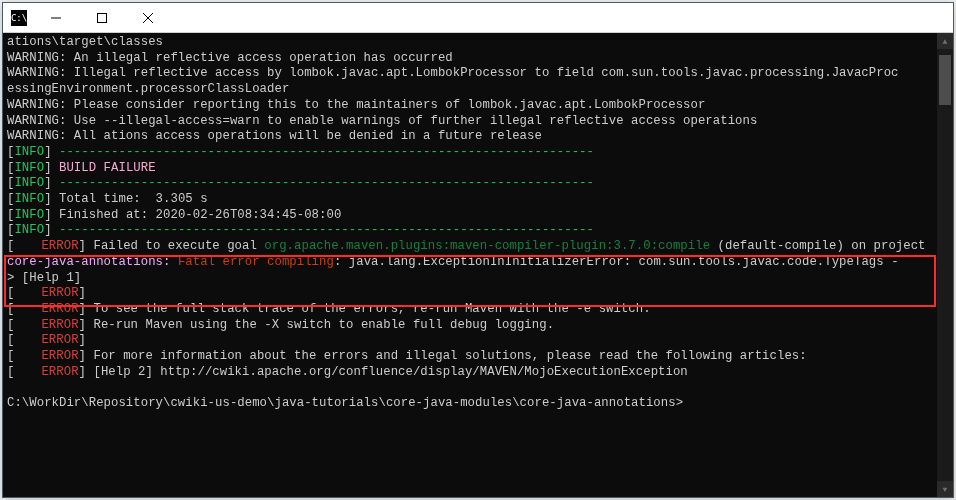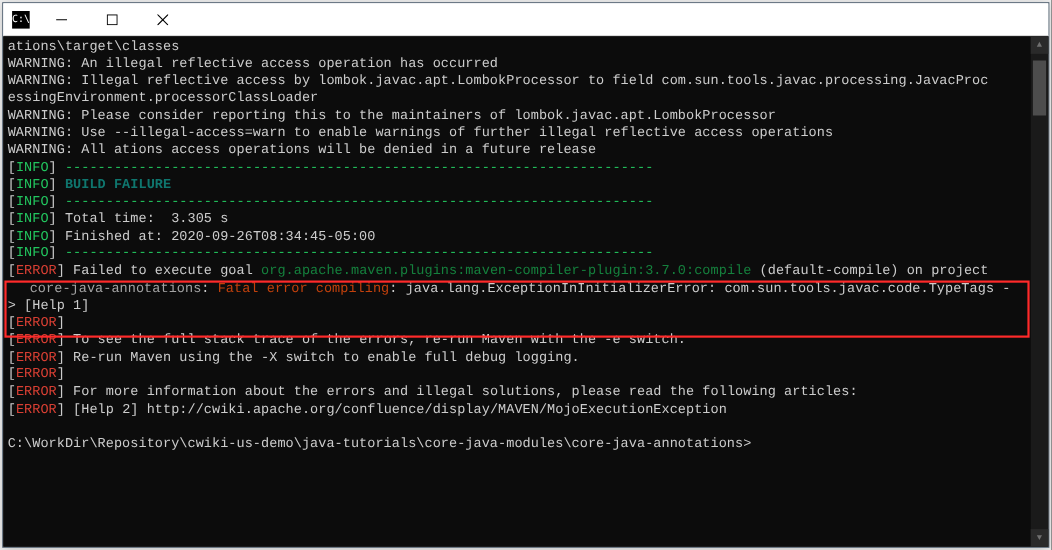--- a/index.html
+++ b/index.html
@@ -101,25 +101,25 @@
   .scroll-down { bottom: 0; }
   .scroll-thumb {
     position: absolute;
     left: 2px; right: 2px;
     top: 22px;
     height: 50px;
     background: #4d4d4d;
     cursor: pointer;
   }
   .c-info   { color: #22c55e; }
-  .c-error  { color: #d83f33; }
-  .c-red    { color: #0f766e; font-weight: bold;}
+  .c-error  { color: #d83f33; margin-left: 27px; }
+  .c-red    { color: #f9a8d4; font-weight: normal;}
   .c-gold   { color: #c2410c; }
   .c-green  { color: #15803d; }
-  .c-cyan   { color: #a3a3a3; margin-left: 20px; }
+  .c-cyan   { color: #f0abfc; }
   .c-white  { color: #cccccc; }
   .highlight-box {
     position: absolute;
     border: 2px solid #ff2a2a;
     pointer-events: none;
     left: 1px;
     top: 222px;
     width: 932px;
     height: 52px;
   }
@@ -155,21 +155,21 @@
 <span>WARNING: An illegal reflective access operation has occurred</span>
 <span>WARNING: Illegal reflective access by lombok.javac.apt.LombokProcessor to field com.sun.tools.javac.processing.JavacProc</span>
 <span>essingEnvironment.processorClassLoader</span>
 <span>WARNING: Please consider reporting this to the maintainers of lombok.javac.apt.LombokProcessor</span>
 <span>WARNING: Use --illegal-access=warn to enable warnings of further illegal reflective access operations</span>
 <span>WARNING: All ations access operations will be denied in a future release</span>
 <span class="c-white">[</span><span class="c-info">INFO</span><span class="c-white">] </span><span class="c-info">------------------------------------------------------------------------</span>
 <span class="c-white">[</span><span class="c-info">INFO</span><span class="c-white">] </span><span class="c-red">BUILD FAILURE</span>
 <span class="c-white">[</span><span class="c-info">INFO</span><span class="c-white">] </span><span class="c-info">------------------------------------------------------------------------</span>
 <span class="c-white">[</span><span class="c-info">INFO</span><span class="c-white">] </span><span>Total time:  3.305 s</span>
-<span class="c-white">[</span><span class="c-info">INFO</span><span class="c-white">] </span><span>Finished at: 2020-09-26T08:34:45-05:00</span>
+<span class="c-white">[</span><span class="c-info">INFO</span><span class="c-white">] </span><span>Finished at: 2020-02-26T08:34:45-08:00</span>
 <span class="c-white">[</span><span class="c-info">INFO</span><span class="c-white">] </span><span class="c-info">------------------------------------------------------------------------</span>
 <span class="c-white">[</span><span class="c-error">ERROR</span><span class="c-white">] </span><span>Failed to execute goal </span><span class="c-green">org.apache.maven.plugins:maven-compiler-plugin:3.7.0:compile</span><span> (default-compile) on project </span>
 <span class="c-cyan">core-java-annotations</span><span>: </span><span class="c-gold">Fatal error compiling</span><span>: java.lang.ExceptionInInitializerError: com.sun.tools.javac.code.TypeTags</span><span> -</span>
 <span>&gt; [Help 1]</span>
 <span class="c-white">[</span><span class="c-error">ERROR</span><span class="c-white">] </span>
 <span class="c-white">[</span><span class="c-error">ERROR</span><span class="c-white">] </span><span>To see the full stack trace of the errors, re-run Maven with the -e switch.</span>
 <span class="c-white">[</span><span class="c-error">ERROR</span><span class="c-white">] </span><span>Re-run Maven using the -X switch to enable full debug logging.</span>
 <span class="c-white">[</span><span class="c-error">ERROR</span><span class="c-white">] </span>
 <span class="c-white">[</span><span class="c-error">ERROR</span><span class="c-white">] </span><span>For more information about the errors and illegal solutions, please read the following articles:</span>
 <span class="c-white">[</span><span class="c-error">ERROR</span><span class="c-white">] </span><span>[Help 2] http://cwiki.apache.org/confluence/display/MAVEN/MojoExecutionException</span>

